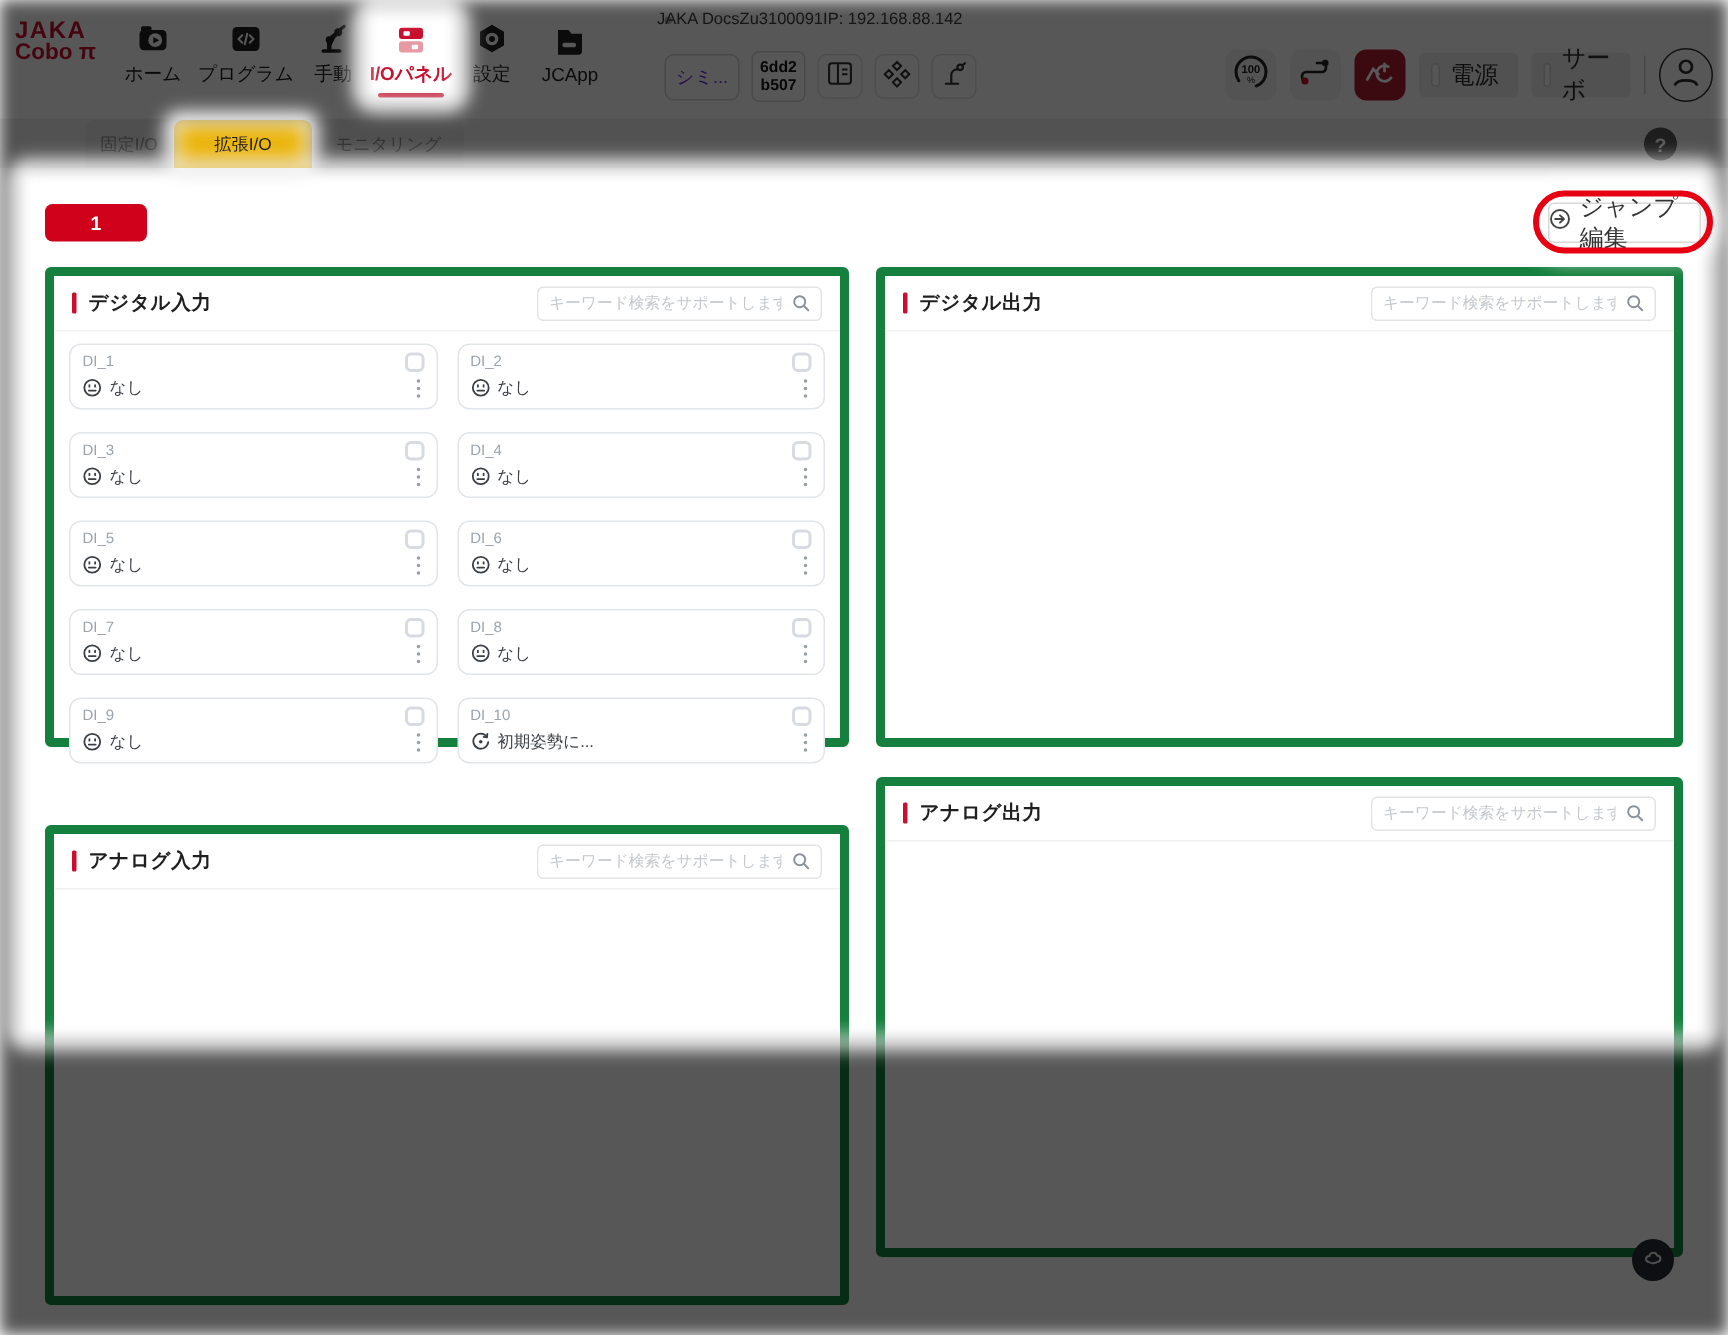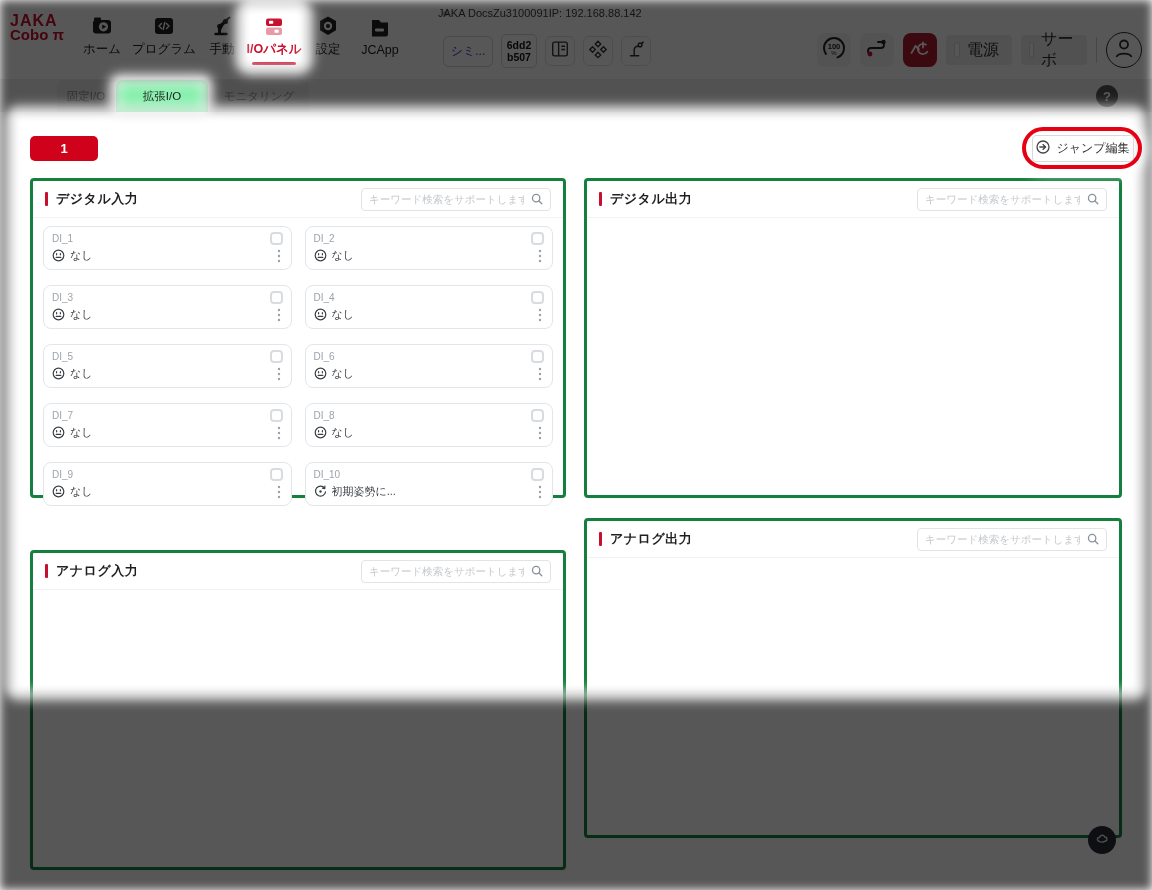--- a/index.html
+++ b/index.html
@@ -35,30 +35,30 @@
   .btn-state{ height:30px; width:66px; background:#ececec; border-radius:4px; display:flex; align-items:center; font-size:16px; color:#2b2b2b; padding:0 8px; gap:7px; }
   .lamp{ width:6px; height:16px; background:#fdfdfd; border:1px solid #d5d5d5; border-radius:3px; }
   .vdiv{ width:1px; height:26px; background:#cfcfcf; }
   .avatar{ width:36px; height:36px; border-radius:50%; border:1.5px solid #2e2e2e; background:#fff; display:flex; align-items:center; justify-content:center; }
 
   
   .tabrow{ position:absolute; left:0; top:80px; width:1152px; height:32px; background:#efefef; }
   .tabs{ position:absolute; left:57px; top:0; display:flex; gap:1px; height:32px; align-items:flex-end; }
   .tab{ height:32px; display:flex; align-items:center; justify-content:center; font-size:11.5px; color:#8a8a8a; background:#e7e7e7; border-radius:6px 6px 0 0; cursor:pointer; }
   .tab.t1{width:58px}.tab.t2{width:92px}.tab.t3{width:100px}
-  .tab.active{ background:#86efac; color:#111;text-align:center; }
+  .tab.active{ background:#eab308; color:#111;text-align:center; }
   .help{ position:absolute; right:34px; top:5px; width:22px; height:22px; border-radius:50%; background:#555; color:#fff; font-size:13px; font-weight:700; display:flex; align-items:center; justify-content:center; }
 
   
   .content{ position:absolute; left:0; top:112px; width:1152px; height:778px; background:#fff; }
   .page-badge{ position:absolute; left:30px; top:24px; width:68px; height:25px; background:var(--badge); border-radius:5px; color:#fff; font-size:13px; font-weight:700; display:flex; align-items:center; justify-content:center; }
-  .jump-btn{ position:absolute; left:1032px; top:23px; width:102px; height:27px; background:#fff; border:1px solid #d8d8d8; border-radius:4px; display:flex; align-items:center; justify-content:center; gap:6px; font-size:12px; color:#333; }
+  .jump-btn{ position:absolute; left:1032px; top:23px; width:102px; height:27px; background:#fff; border:1px solid #d8d8d8; border-radius:4px; display:flex; align-items:center; justify-content:center; gap:6px; font-size:16px; color:#333; }
   .annotation{ position:absolute; left:1022px; top:15px; width:120px; height:42px; border:4px solid var(--annotation); border-radius:22px; z-index:30; pointer-events:none; box-shadow:0 0 12px 5px rgba(255,255,255,0.9); }
 
-  .panel{ position:absolute; background:#fff; border:3px solid #15803d; border-radius:4px; box-shadow:0 1px 2px rgba(0,0,0,0.03); }
+  .panel{ position:absolute; background:#fff; border:6px solid #15803d; border-radius:4px; box-shadow:0 1px 2px rgba(0,0,0,0.03); }
   .p1{ left:30px; top:66px; width:536px; height:320px; }
   .p2{ left:584px; top:66px; width:538px; height:320px; }
   .p3{ left:30px; top:422px; width:536px; height:320px;margin-top:16px; }
   .p4{ left:584px; top:406px; width:538px; height:320px; }
   .phead{ height:37px; display:flex; align-items:center; padding:0 12px; border-bottom:1px solid #f2f2f2; }
   .pbar{ width:3px; height:14px; background:var(--accent); border-radius:1px; margin-right:8px; }
   .ptitle{ font-size:13px; font-weight:700; color:#1f1f1f; letter-spacing:0.5px; }
   .search{ margin-left:auto; width:190px; height:23px; border:1px solid #e3e3e3; border-radius:4px; display:flex; align-items:center; background:#fff; }
   .search input{ border:0; outline:0; flex:1; min-width:0; font-size:10.5px; padding:0 7px; color:#333; font-family:"Liberation Sans",sans-serif; }
   .search input::placeholder{ color:#c4c8cc; }

